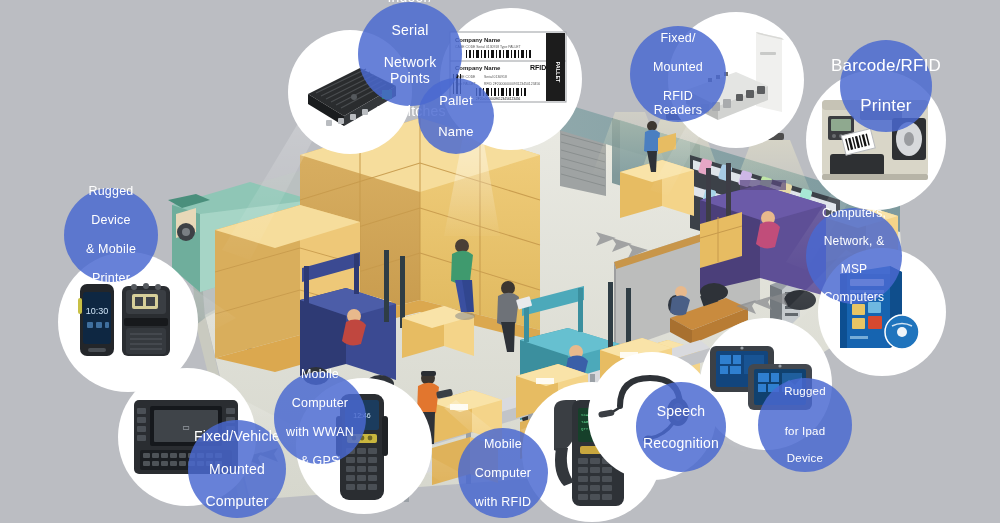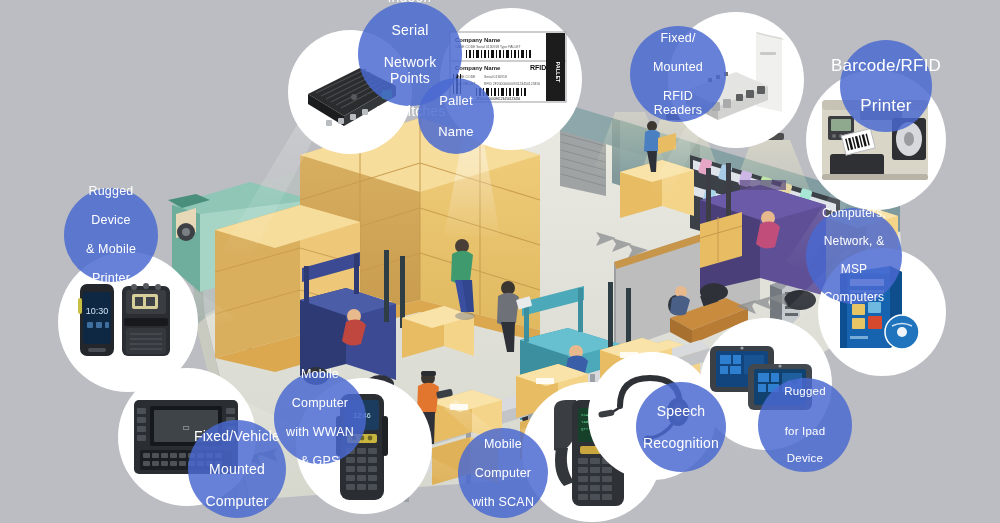--- a/index.html
+++ b/index.html
@@ -829,21 +829,21 @@
       <span>Computer</span><br>
       <span>with WWAN</span><br>
       <span>&amp; GPS</span>
     </span>
   </div>
 
   <div class="bcircle" style="left:458px;top:428px;width:90px;height:90px;font-size:12.5px;">
     <span>
       <span>Mobile</span><br>
       <span>Computer</span><br>
-      <span>with SCAN</span>
+      <span>with RFID</span>
     </span>
   </div>
 
   <div class="bcircle" style="left:636px;top:382px;width:90px;height:90px;font-size:14px;">
     <span>
       <span>Speech</span><br>
       <span>Recognition</span>
     </span>
   </div>
 

